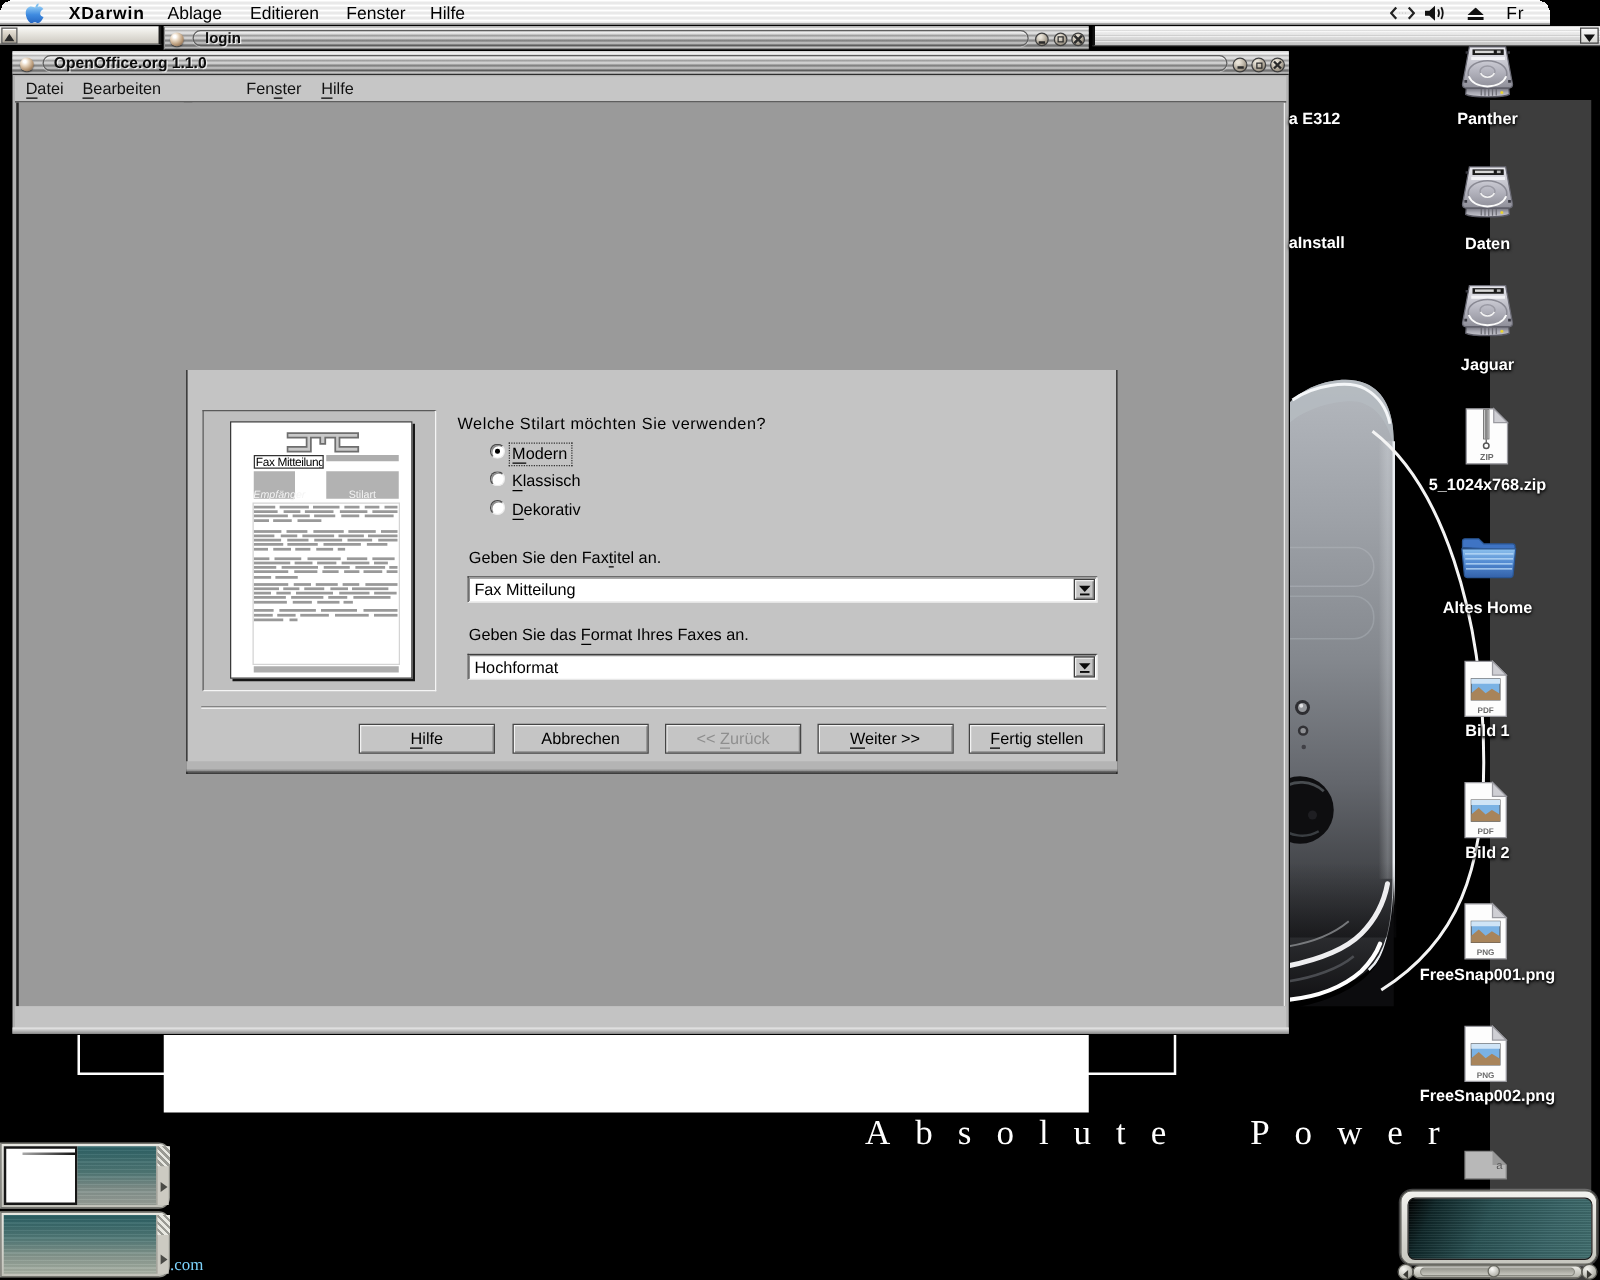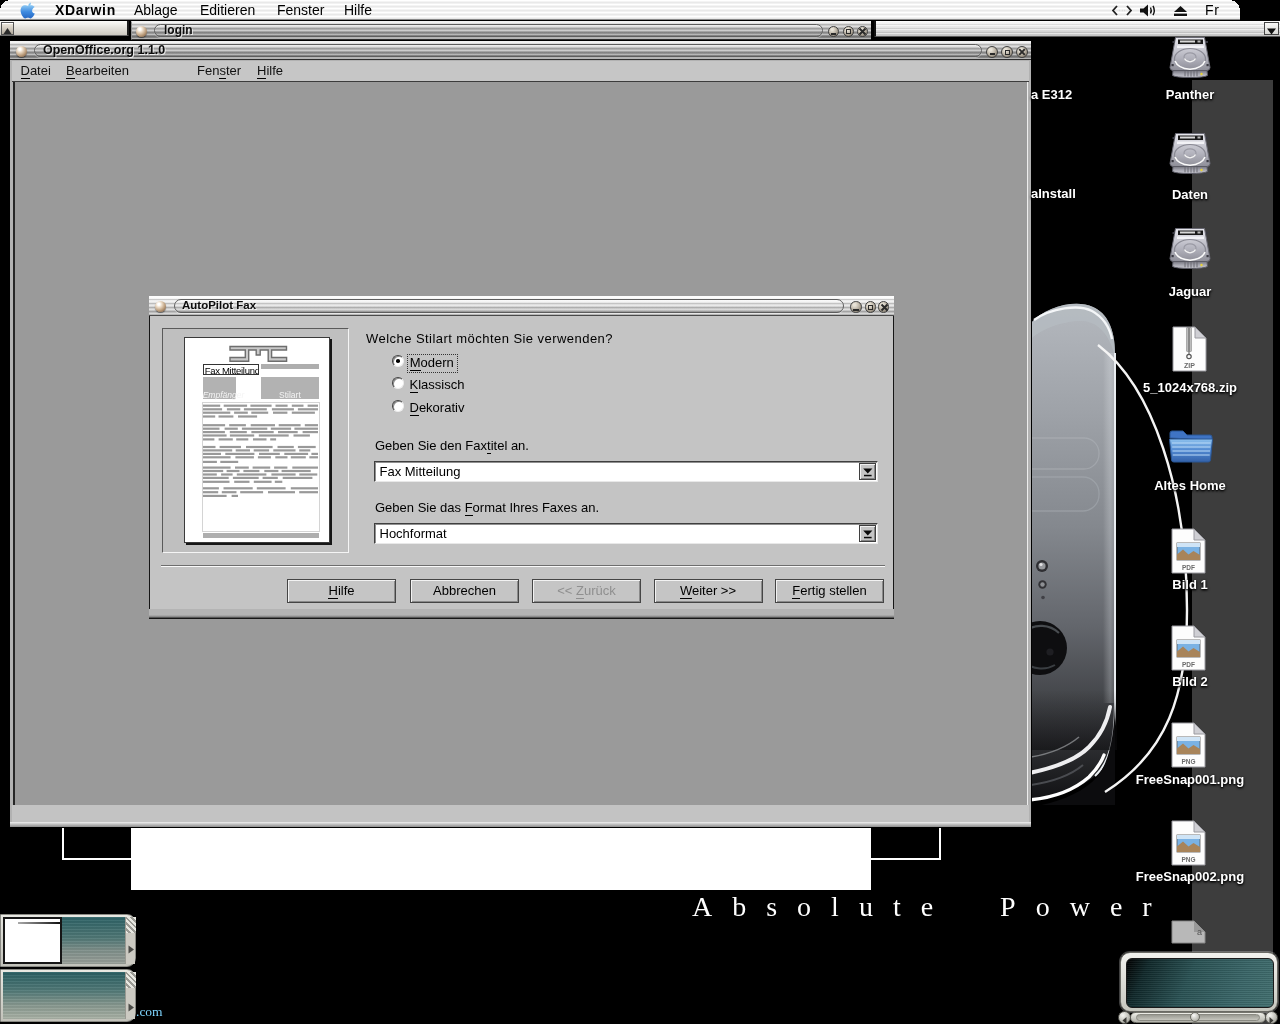--- a/index.html
+++ b/index.html
@@ -315,36 +315,20 @@
   <span class="abs" style="left:54px;top:1.5px;"><u>B</u>earbeiten</span>
   <span class="abs" style="left:134px;top:18px;">E<u>x</u>tras</span>
   <span class="abs" style="left:185px;top:1.5px;">Fen<u>s</u>ter</span>
   <span class="abs" style="left:245px;top:1.5px;"><u>H</u>ilfe</span>
  </div>
  <div class="abs" id="oocontent" style="left:3px;top:41px;width:1015px;height:723px;background:#9a9a9a;border-left:2px solid #262626;box-shadow:inset -1px 0 0 #ededed;"></div>
  <div class="abs" style="left:2px;top:764px;width:1017px;height:17px;background:#c3c3c3;"></div>
  <div class="abs" style="left:0;top:781px;width:1021px;height:5px;background:linear-gradient(to bottom,#efefef,#b8b8b8 55%,#8c8c8c);"></div>
 
  <div class="abs" id="dialog" style="left:139px;top:255px;width:745px;height:323px;background:#c4c4c4;border:1px solid #161616;border-top:none;font-size:13px;color:#000;">
-  <div class="tbar tlight" style="left:-1px;top:0;width:745px;height:20px;border-top:1px solid #fdfdfd;border-bottom:1px solid #4a4a4a;">
-   <div class="ball" style="left:6px;top:4px;width:11px;height:11px;"></div>
-   <div class="caps capsL" style="left:25px;top:2px;width:670px;height:14px;"></div>
-   <div class="ttext" style="left:33px;top:2px;font-size:11.5px;">AutoPilot Fax</div>
-   <div class="wbtn" style="left:701px;top:4px;width:11.5px;height:11.5px;">
-          <i style="left:2.2px;top:6.8px;width:5.8px;height:2px;"></i>
-        </div>
-   <div class="wbtn" style="left:715.5px;top:4px;width:11.5px;height:11.5px;">
-          <i style="left:2.2px;top:2.7px;width:5.8px;height:5.4px;background:transparent;border:1.4px solid #2b2b2b;"></i>
-        </div>
-   <div class="wbtn" style="left:728.5px;top:4px;width:11.5px;height:11.5px;">
-    <svg width="9" height="9" viewBox="0 0 9 9" style="position:absolute;left:1px;top:1px" stroke="#2b2b2b" stroke-width="2">
-            <path d="M1.5 1.5 L7.5 7.5 M7.5 1.5 L1.5 7.5"></path>
-          </svg>
-   </div>
-  </div>
 
   <div class="abs sunk" style="left:12px;top:32px;width:187px;height:225px;background:#bfbfbf;">
    <div class="abs" style="left:21px;top:8px;width:146px;height:206px;background:#fff;border:1px solid #3a3a3a;box-shadow:2px 2px 0 #161616;">
     <svg class="abs" style="left:44px;top:7px" width="59" height="18" viewBox="0 0 59 18">
      <path d="M1 1.5 L57.5 1.5 L57.5 5 L42.6 5 L42.6 12.5 L57.6 12.5 L57.6 16.3 L39.2 16.3 L39.2 5 L31.2 5 L31.2 10 L27.2 10 L27.2 5 L19.7 5 L19.7 16.3 L1 16.3 L1 12.5 L16.3 12.5 L16.3 5 L1 5 Z" fill="#c9c9c9" stroke="#6e6e6e" stroke-width="1.4" stroke-linejoin="miter"></path>
     </svg>
     <div class="abs" style="left:17.7px;top:26px;width:56.5px;height:11px;background:#fff;border:1px solid #333;overflow:hidden;font-size:9.5px;line-height:11.5px;padding-left:1px;letter-spacing:-0.3px;white-space:nowrap;">Fax Mitteilung</div>
     <div class="abs" style="left:76.2px;top:26px;width:57.4px;height:4.6px;background:#aeaeae;"></div>
     <div class="abs" style="left:17.7px;top:38.9px;width:33px;height:22px;background:#b2b2b2;color:#f4f4f4;font-size:8.5px;text-align:left;line-height:36px;font-style:italic;">Empfänger</div>
     <div class="abs" style="left:76.2px;top:38.9px;width:57.4px;height:22px;background:#b2b2b2;color:#f4f4f4;font-size:8.5px;text-align:center;line-height:36px;">Stilart</div>

